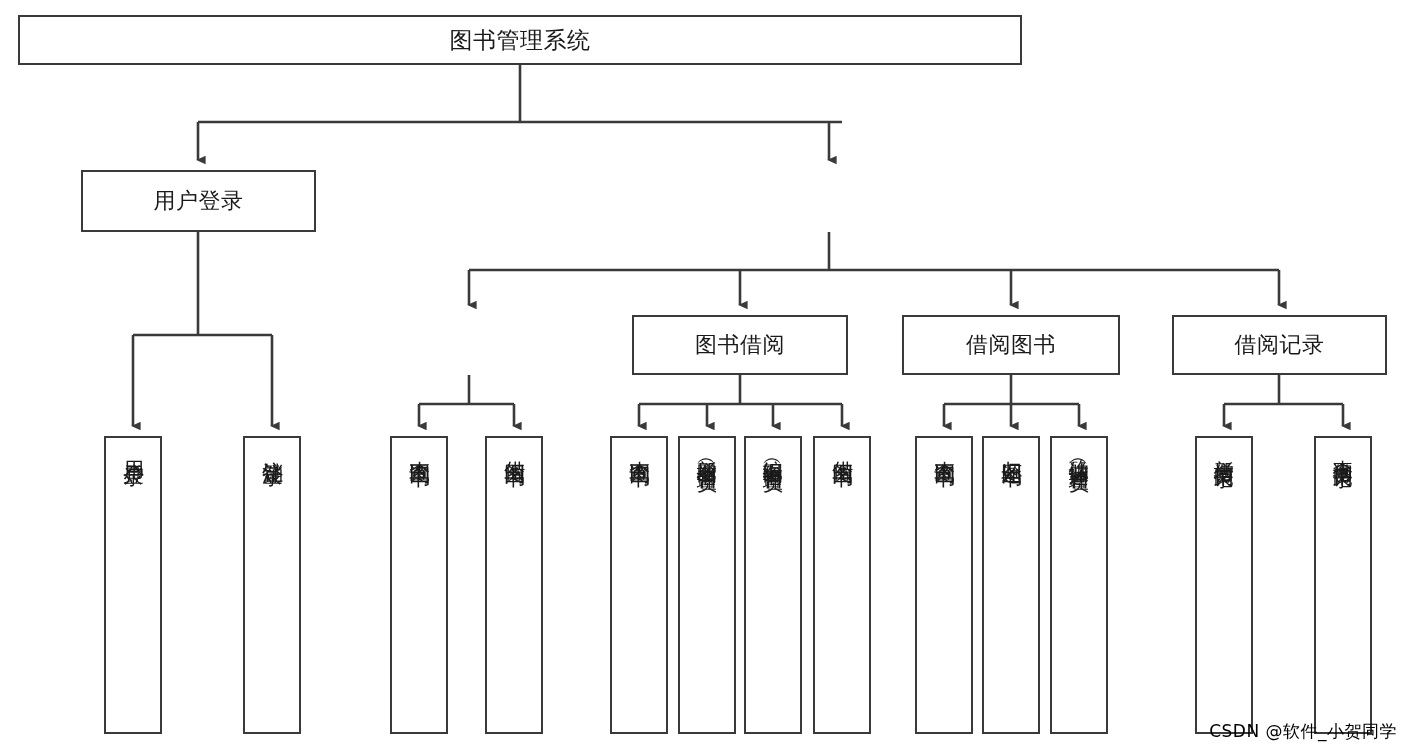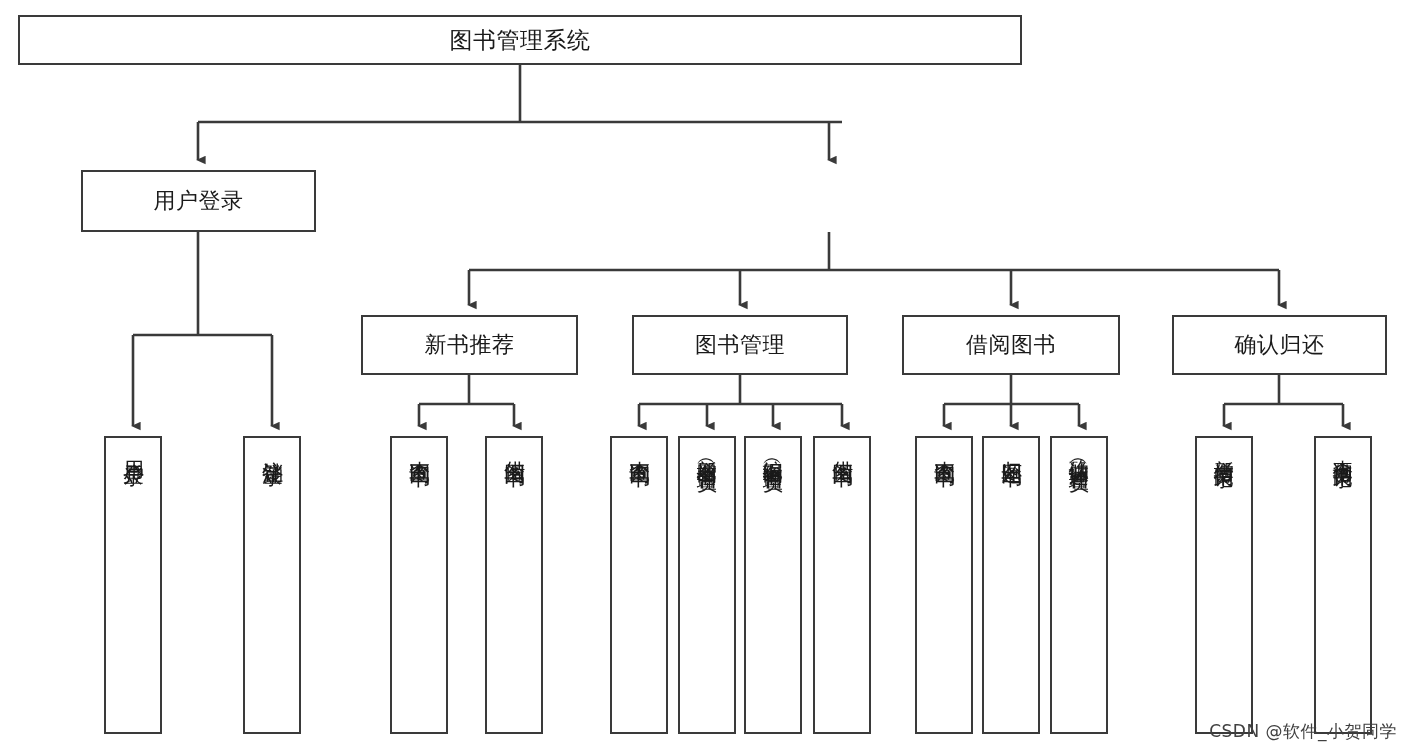--- a/index.html
+++ b/index.html
@@ -66,21 +66,21 @@
     margin: 0 auto;
   }
   .node.v.tall .label {
     font-size: 20px;
   }
   .watermark {
     position: absolute;
     right: 8px;
     bottom: 4px;
     font-size: 17px;
-    color: #404040;
+    color: #000000;
     white-space: nowrap;
     letter-spacing: 0.5px;
     font-family: "DejaVu Sans", "Liberation Sans", sans-serif;
   }
 </style>
 </head>
 <body>
 
 <div id="diagram">
 
@@ -135,31 +135,28 @@
   </svg>
 
   <div class="node h root" style="left:18px; top:15px; width:1004px; height:50px;">
     <span class="label">图书管理系统</span>
   </div>
 
   <div class="node h" style="left:81px; top:170px; width:235px; height:62px;">
     <span class="label">用户登录</span>
   </div>
 
-  <div class="node h" style="left:361px; top:315px; width:217px; height:60px;">
-    <span class="label">新书推荐</span>
-  </div>
   <div class="node h" style="left:632px; top:315px; width:216px; height:60px;">
-    <span class="label">图书管理</span>
+    <span class="label">图书借阅</span>
   </div>
   <div class="node h" style="left:902px; top:315px; width:218px; height:60px;">
     <span class="label">借阅图书</span>
   </div>
   <div class="node h" style="left:1172px; top:315px; width:215px; height:60px;">
-    <span class="label">确认归还</span>
+    <span class="label">借阅记录</span>
   </div>
 
   <div class="node v" style="left:104px; top:436px; width:58px; height:298px;">
     <span class="label">用户登录</span>
   </div>
   <div class="node v" style="left:243px; top:436px; width:58px; height:298px;">
     <span class="label">注销登录</span>
   </div>
 
   <div class="node v" style="left:390px; top:436px; width:58px; height:298px;">

